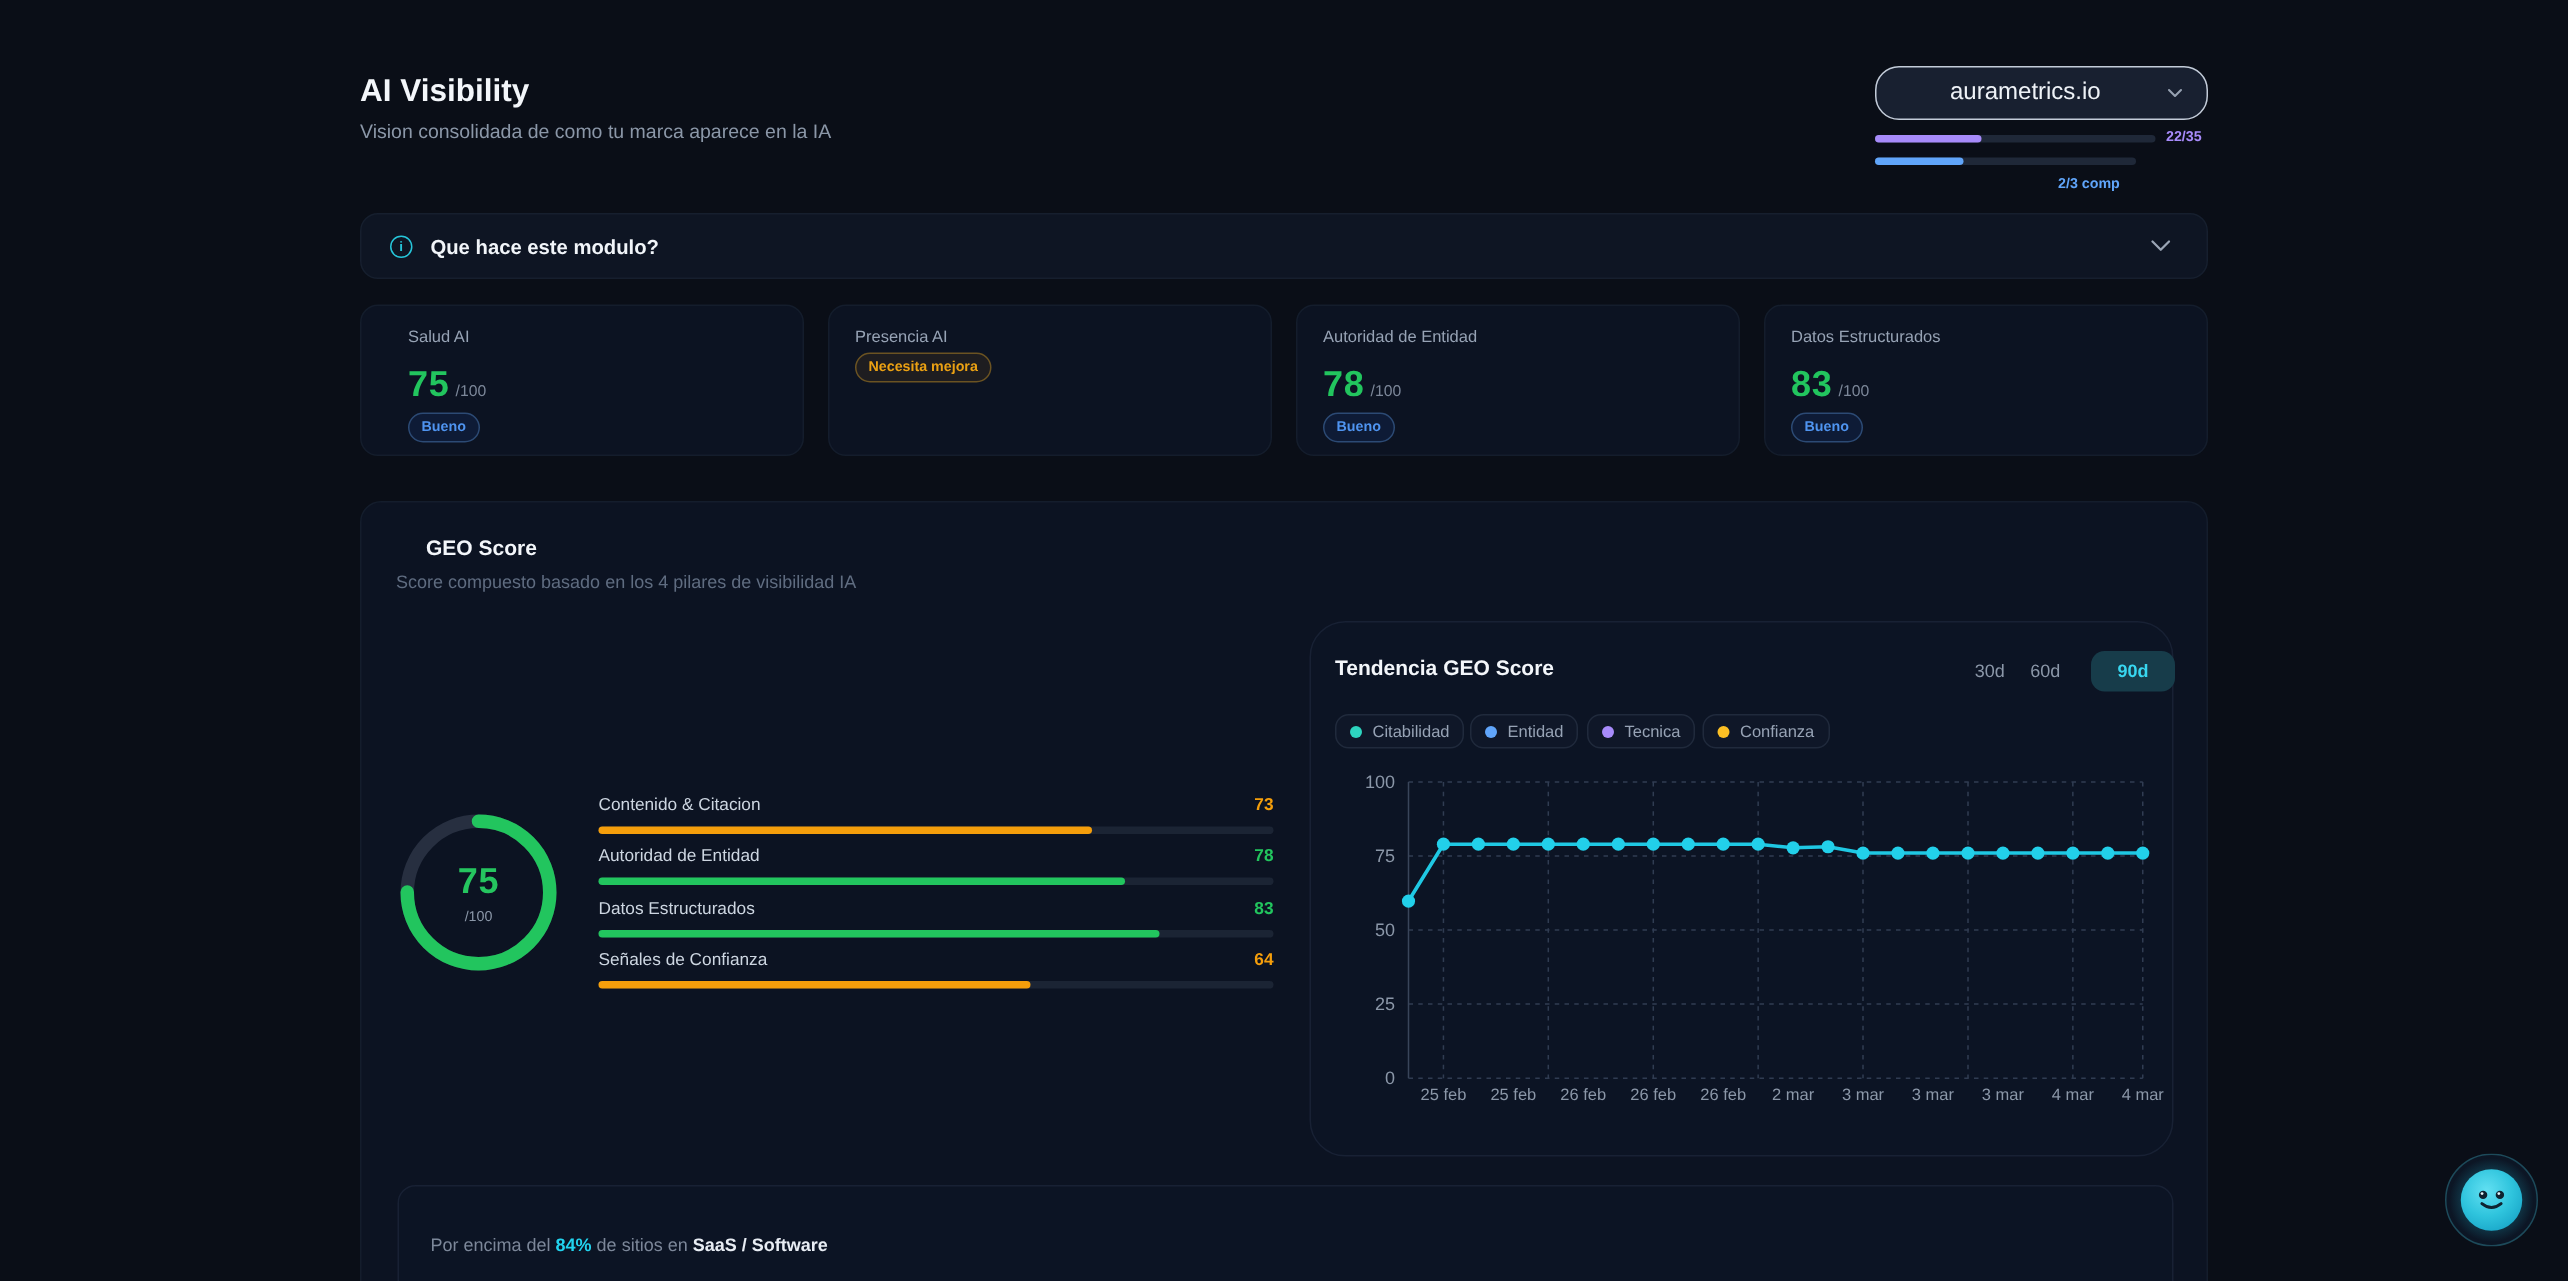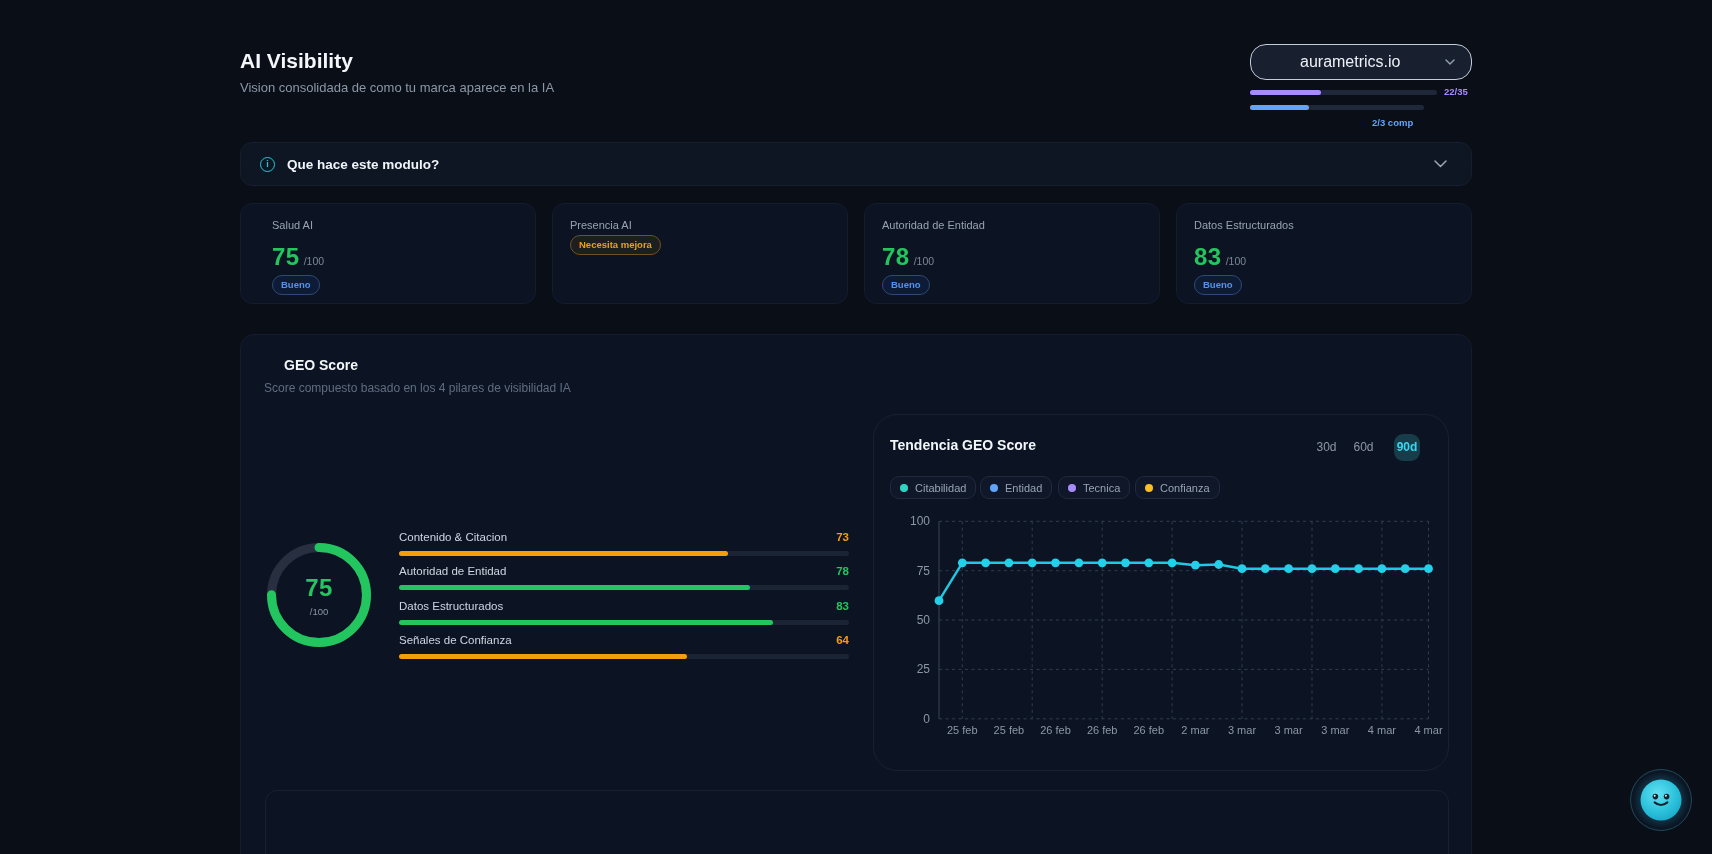--- a/index.html
+++ b/index.html
@@ -158,21 +158,21 @@
     <div class="pillar-label" style="left:158px; top:298.9px;">Señales de Confianza</div>
     <div class="pillar-val" style="left:158px; top:298.9px; width:450px; text-align:right; color:#f59e0b;">64</div>
     <div class="pillar-track" style="left:158px; top:318.9px;">
       <div class="pillar-fill" style="width:64%; background:#f59e0b;"></div>
     </div>
 
     <div class="chart-card">
       <h3>Tendencia GEO Score</h3>
       <div class="range-btn" style="left:437px; width:31px;">30d</div>
       <div class="range-btn" style="left:474px; width:31px;">60d</div>
-      <div class="range-active" style="left:520px; width:26px;">90d</div>
+      <div class="range-active" style="left:520px; width:56px;">90d</div>
       <span class="chip" style="left:16px;"><i style="background:#2dd4bf;"></i>Citabilidad</span>
       <span class="chip" style="left:106px;"><i style="background:#60a5fa;"></i>Entidad</span>
       <span class="chip" style="left:184px;"><i style="background:#a78bfa;"></i>Tecnica</span>
       <span class="chip" style="left:261px;"><i style="background:#fbbf24;"></i>Confianza</span>
       <svg class="abs" style="left:0; top:100px;" width="576" height="232" viewBox="0 0 576 232">
       <line x1="65" y1="203.8" x2="554.5" y2="203.8" stroke="#303c52" stroke-width="1" stroke-dasharray="3 3.5"></line>
       <text x="56" y="207.8" text-anchor="end" font-size="12" fill="#8b97a8">0</text>
       <line x1="65" y1="154.4" x2="554.5" y2="154.4" stroke="#303c52" stroke-width="1" stroke-dasharray="3 3.5"></line>
       <text x="56" y="158.4" text-anchor="end" font-size="12" fill="#8b97a8">25</text>
       <line x1="65" y1="105.0" x2="554.5" y2="105.0" stroke="#303c52" stroke-width="1" stroke-dasharray="3 3.5"></line>
@@ -221,20 +221,21 @@
       <circle cx="438.0" cy="53.7" r="4.4" fill="#22d0ea"></circle>
       <circle cx="461.3" cy="53.7" r="4.4" fill="#22d0ea"></circle>
       <circle cx="484.6" cy="53.7" r="4.4" fill="#22d0ea"></circle>
       <circle cx="507.9" cy="53.7" r="4.4" fill="#22d0ea"></circle>
       <circle cx="531.2" cy="53.7" r="4.4" fill="#22d0ea"></circle>
       <circle cx="554.5" cy="53.7" r="4.4" fill="#22d0ea"></circle>
       </svg>
     </div>
 
     <div class="bench-card">
+      <div class="bench-sub">Por encima del <b class="cy">84%</b> de sitios en <b class="w">SaaS / Software</b></div>
     </div>
   </div>
 
   <svg class="fab abs" width="62" height="62" viewBox="0 0 62 62">
     <defs>
       <radialGradient id="glow" cx="50%" cy="50%" r="50%">
         <stop offset="0%" stop-color="#22d3ee" stop-opacity="0.5"></stop>
         <stop offset="70%" stop-color="#22d3ee" stop-opacity="0.16"></stop>
         <stop offset="100%" stop-color="#22d3ee" stop-opacity="0"></stop>
       </radialGradient>

